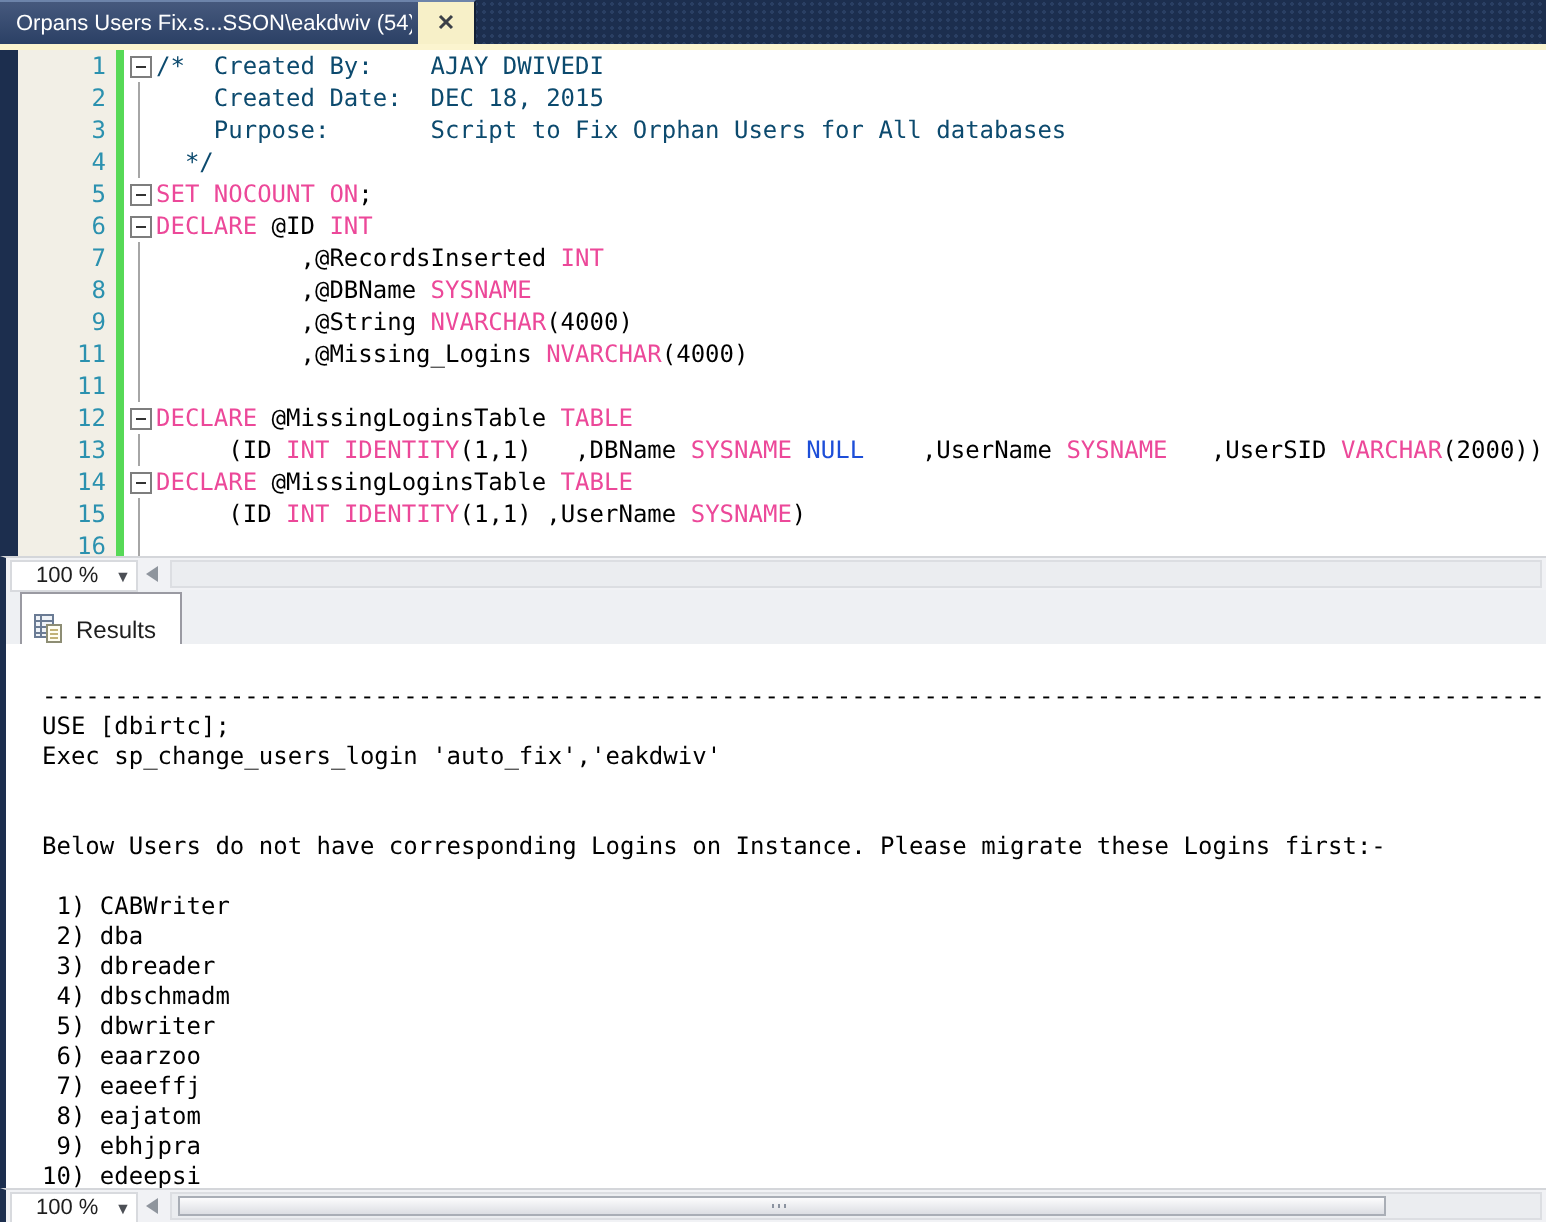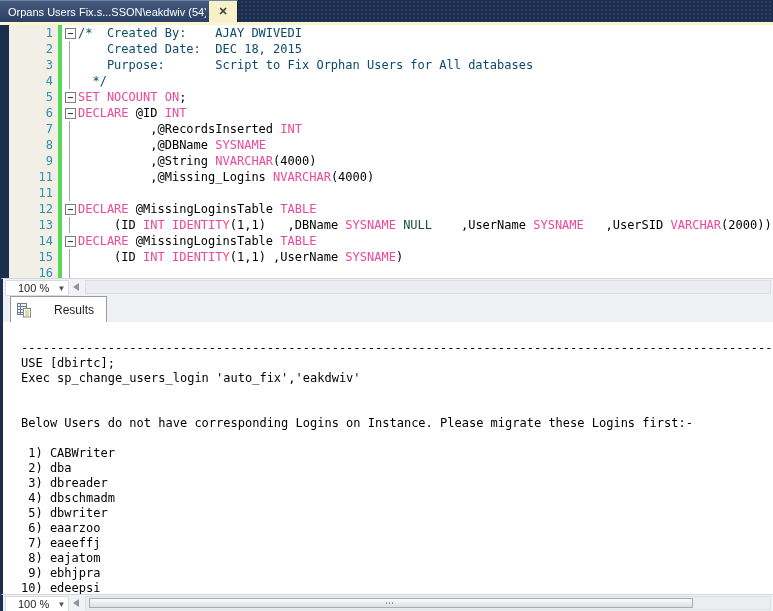--- a/index.html
+++ b/index.html
@@ -31,21 +31,21 @@
   .cchg{flex:0 0 4px;background:#57d957;}
   .cfold{flex:0 0 16px;position:relative;}
   .cfold.fline{background:linear-gradient(#a6a6a6,#a6a6a6) 7px 0/1px 100% no-repeat;}
   .fbox{display:block;margin:3px 0 0 3px;width:9px;height:9px;box-sizing:content-box;
         border:1px solid #7e7e7e;
         background:linear-gradient(#333,#333) center/5px 1px no-repeat #fff;}
   .ctext{flex:1;white-space:pre;color:#000;}
   .tk-k{color:#ec4899;}
   .tk-c{color:#0c4a6e;}
   .tk-i{color:#000000;}
-  .tk-g{color:#14532d;}
+  .tk-g{color:#1d4ed8;}
 
   
   .hbar{position:relative;height:17px;background:#f1f2f5;border-top:1px solid #d4d6da;
         box-sizing:border-box;border-left:3px solid #1c2e4e;}
   .zoombox{position:absolute;left:2px;top:1px;width:62px;height:14px;background:#fff;
            border:1px solid #d8dade;display:flex;align-items:center;font-size:11px;
            color:#1e1e1e;}
   .zoombox .zval{flex:1;padding-left:12px;white-space:pre;}
   .zoombox .zarr{width:13px;text-align:center;color:#4c4f55;font-size:8px;}
   .scroll-left{position:absolute;left:70px;top:4px;width:0;height:0;
@@ -56,22 +56,22 @@
   .thumb{position:absolute;left:3px;top:1px;bottom:1px;width:604px;
          background:linear-gradient(#fcfcfd,#dcdee3);border:1px solid #a9aeb6;
          box-sizing:border-box;}
   .grip{position:absolute;left:50%;top:3px;bottom:3px;width:9px;margin-left:-5px;
         background:repeating-linear-gradient(90deg,#8b93a0 0,#8b93a0 1px,transparent 1px,transparent 3px);}
 
   
   .rtabs{height:27px;background:#eef0f3;border-left:3px solid #1c2e4e;
          box-sizing:border-box;display:flex;align-items:flex-end;}
   .rtab{margin-left:7px;height:26px;box-sizing:border-box;background:#fff;
-        border:1px solid #9a9aa2;border-bottom:none;display:flex;align-items:center;
-        gap:22px;padding:0 12px 0 5px;}
+        border:1px solid #9a9aa2;border-bottom:none;display:flex;align-items:flex-end;
+        gap:6px;padding:0 12px 0 5px;}
   .rtab .rlabel{font-size:12px;color:#1e1e1e;}
 
   
   .rcontent{height:272px;background:#fff;border-left:3px solid #1c2e4e;
             box-sizing:border-box;overflow:hidden;padding:19px 0 0 18px;
             font-family:"DejaVu Sans Mono",monospace;font-size:12px;color:#000;}
   .rline{height:15px;line-height:15px;white-space:pre;}
 </style>
 </head>
 <body>

